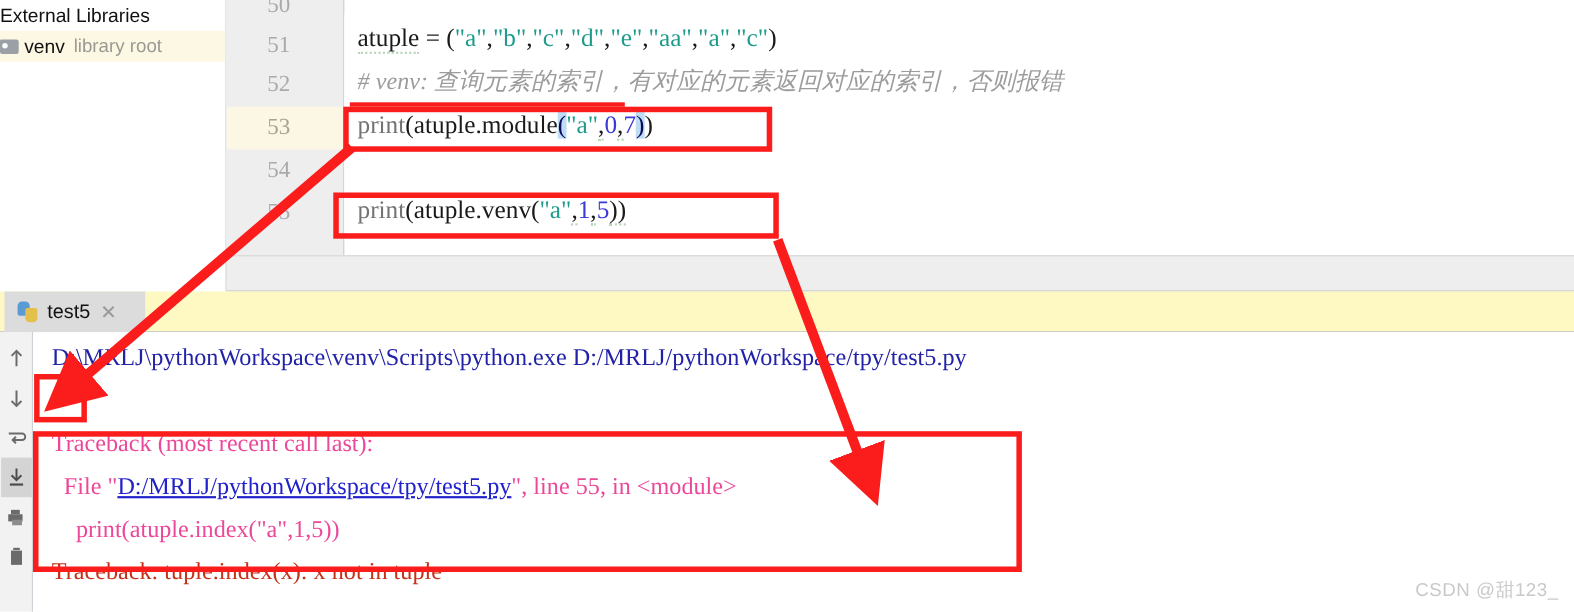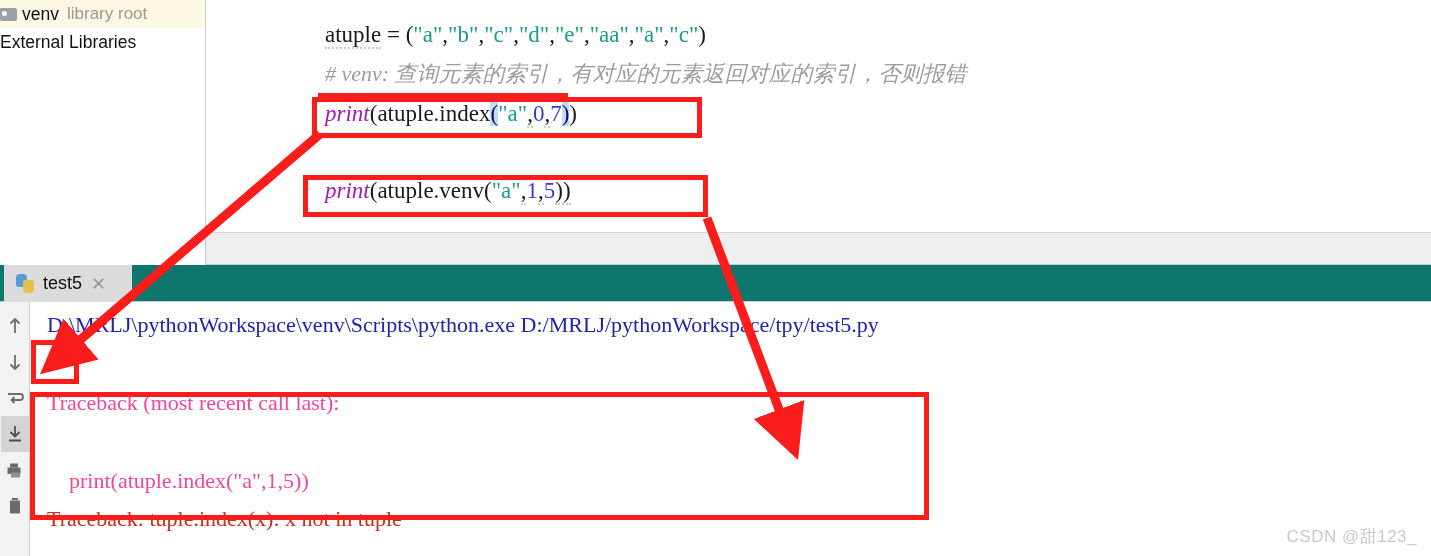--- a/index.html
+++ b/index.html
@@ -80,21 +80,21 @@
     position: absolute; left: 0; right: 0; height: 39px;
     background: #fdf8e6;
   }
   .code-line {
     position: absolute; left: 0;
     font-family: "Liberation Serif", serif;
     font-size: 23px;
     white-space: pre;
     color: #0b0b60;
   }
-  .k-func   { color: #a21caf; font-style: italic; }
+  .k-func   { color: #737373; }
   .k-plain  { color: #1a1a1a; }
   .k-str    { color: #1f9b8e; }
   .k-num    { color: #3a3ad6; }
   .k-ident  { color: #1a1a1a; }
   .k-comment{ color: #9c9c9c; font-style: italic; }
 
   .squiggle {
     border-bottom: 2px dotted #bcd6bc;
   }
   .sel-brace { background: #bfdcf5; }
@@ -114,21 +114,21 @@
   }
   #editor-bottom-band-left {
     position: absolute; left: 0; top: 232px; width: 206px; height: 33px;
     background: #ffffff;
     border-right: 1px solid #c9ccd1;
   }
 
   
   #tabstrip {
     position: absolute; left: 0; top: 265px; right: 0; height: 37px;
-    background: #0f766e;
+    background: #fef9c3;
     border-bottom: 1px solid #c8cbd0;
   }
   #console-tab {
     position: absolute; left: 4px; top: 0; width: 128px; height: 37px;
     background: #dcdcdc;
     display: flex; align-items: center;
     padding-left: 12px;
   }
   #py-icon {
     position: relative; width: 19px; height: 19px; flex: 0 0 auto;
@@ -198,43 +198,52 @@
     position: absolute; right: 14px; bottom: 8px;
     font-size: 17px; color: #c9c9c9;
     font-family: "Liberation Sans", sans-serif;
     letter-spacing: .5px;
   }
 </style>
 </head>
 <body>
 
 <div id="project-sidebar">
+  <div class="tree-row indentless">
+    <span class="tree-label">External Libraries</span>
+  </div>
   <div class="tree-row hl">
     <span class="folder-icon"></span>
     <span class="tree-label">venv</span>
     <span class="tree-label secondary">library root</span>
   </div>
-  <div class="tree-row indentless">
-    <span class="tree-label">External Libraries</span>
-  </div>
 </div>
 <div id="sidebar-stub"></div>
 
 <div id="editor-pane">
 
   <div class="caret-line" style="top:97px; left:107px;"></div>
 
+  <div id="gutter">
+    <div class="gutter-hl" style="top:97px;"></div>
+    <div class="gut-num" style="top:-8px;">50</div>
+    <div class="gut-num" style="top:28px;">51</div>
+    <div class="gut-num" style="top:64px;">52</div>
+    <div class="gut-num hl-row" style="top:103px;">53</div>
+    <div class="gut-num" style="top:142px;">54</div>
+    <div class="gut-num" style="top:180px;">55</div>
+  </div>
 
   <div id="code-area">
 
     <div class="code-line" style="top:22px; left:12px;"><span class="k-ident squiggle">atuple</span><span class="k-plain"> = (</span><span class="k-str">"a"</span><span class="k-plain">,</span><span class="k-str">"b"</span><span class="k-plain">,</span><span class="k-str">"c"</span><span class="k-plain">,</span><span class="k-str">"d"</span><span class="k-plain">,</span><span class="k-str">"e"</span><span class="k-plain">,</span><span class="k-str">"aa"</span><span class="k-plain">,</span><span class="k-str">"a"</span><span class="k-plain">,</span><span class="k-str">"c"</span><span class="k-plain">)</span></div>
 
     <div class="code-line k-comment" style="top:59px; left:12px; font-size:22px;"># venv: 查询元素的索引，有对应的元素返回对应的索引，否则报错</div>
 
-    <div class="code-line" style="top:101px; left:12px;"><span class="k-func">print</span><span class="k-plain">(atuple.index</span><span class="sel-brace">(</span><span class="k-str">"a"</span><span class="k-plain squiggle">,</span><span class="k-num">0</span><span class="k-plain squiggle">,</span><span class="k-num">7</span><span class="sel-brace">)</span><span class="k-plain">)</span></div>
+    <div class="code-line" style="top:101px; left:12px;"><span class="k-func">print</span><span class="k-plain">(atuple.module</span><span class="sel-brace">(</span><span class="k-str">"a"</span><span class="k-plain squiggle">,</span><span class="k-num">0</span><span class="k-plain squiggle">,</span><span class="k-num">7</span><span class="sel-brace">)</span><span class="k-plain">)</span></div>
 
     <div class="code-line" style="top:178px; left:12px;"><span class="k-func">print</span><span class="k-plain">(atuple.venv(</span><span class="k-str">"a"</span><span class="k-plain squiggle">,</span><span class="k-num">1</span><span class="k-plain squiggle">,</span><span class="k-num">5</span><span class="k-plain squiggle">))</span></div>
 
   </div>
 </div>
 
 <div id="editor-bottom-band-left"></div>
 <div id="editor-bottom-band"></div>
 
 <div id="comment-underline"></div>
@@ -288,20 +297,21 @@
         <rect x="5" y="1" width="6" height="2" fill="#6b6b6b"></rect>
         <rect x="3" y="3.5" width="10" height="13" fill="#6b6b6b"></rect>
       </svg>
   </div>
 </div>
 
 <div id="console-output">
   <div class="out-line out-cmd" style="top:10px; left:16px;">D:\MRLJ\pythonWorkspace\venv\Scripts\python.exe D:/MRLJ/pythonWorkspace/tpy/test5.py</div>
   <div class="out-line out-val" style="top:45px; left:16px;">0</div>
   <div class="out-line out-err" style="top:88px; left:16px;">Traceback (most recent call last):</div>
+  <div class="out-line" style="top:127px; left:16px;"><span class="out-err">  File "</span><span class="out-link">D:/MRLJ/pythonWorkspace/tpy/test5.py</span><span class="out-err">", line 55, in &lt;module&gt;</span></div>
   <div class="out-line out-err" style="top:166px; left:16px;">    print(atuple.index("a",1,5))</div>
   <div class="out-line out-err-b" style="top:204px; left:16px;">Traceback: tuple.index(x): x not in tuple</div>
 </div>
 
 <div class="red-box" style="left:312px; top:97px;  width:390px; height:41px;"></div>
 <div class="red-box" style="left:303px; top:175px; width:405px; height:42px;"></div>
 <div class="red-box" style="left:31px;  top:340px; width:48px;  height:44px;"></div>
 <div class="red-box" style="left:30px;  top:392px; width:899px; height:128px;"></div>
 
 <svg id="anno-svg" viewBox="0 0 1431 556">

